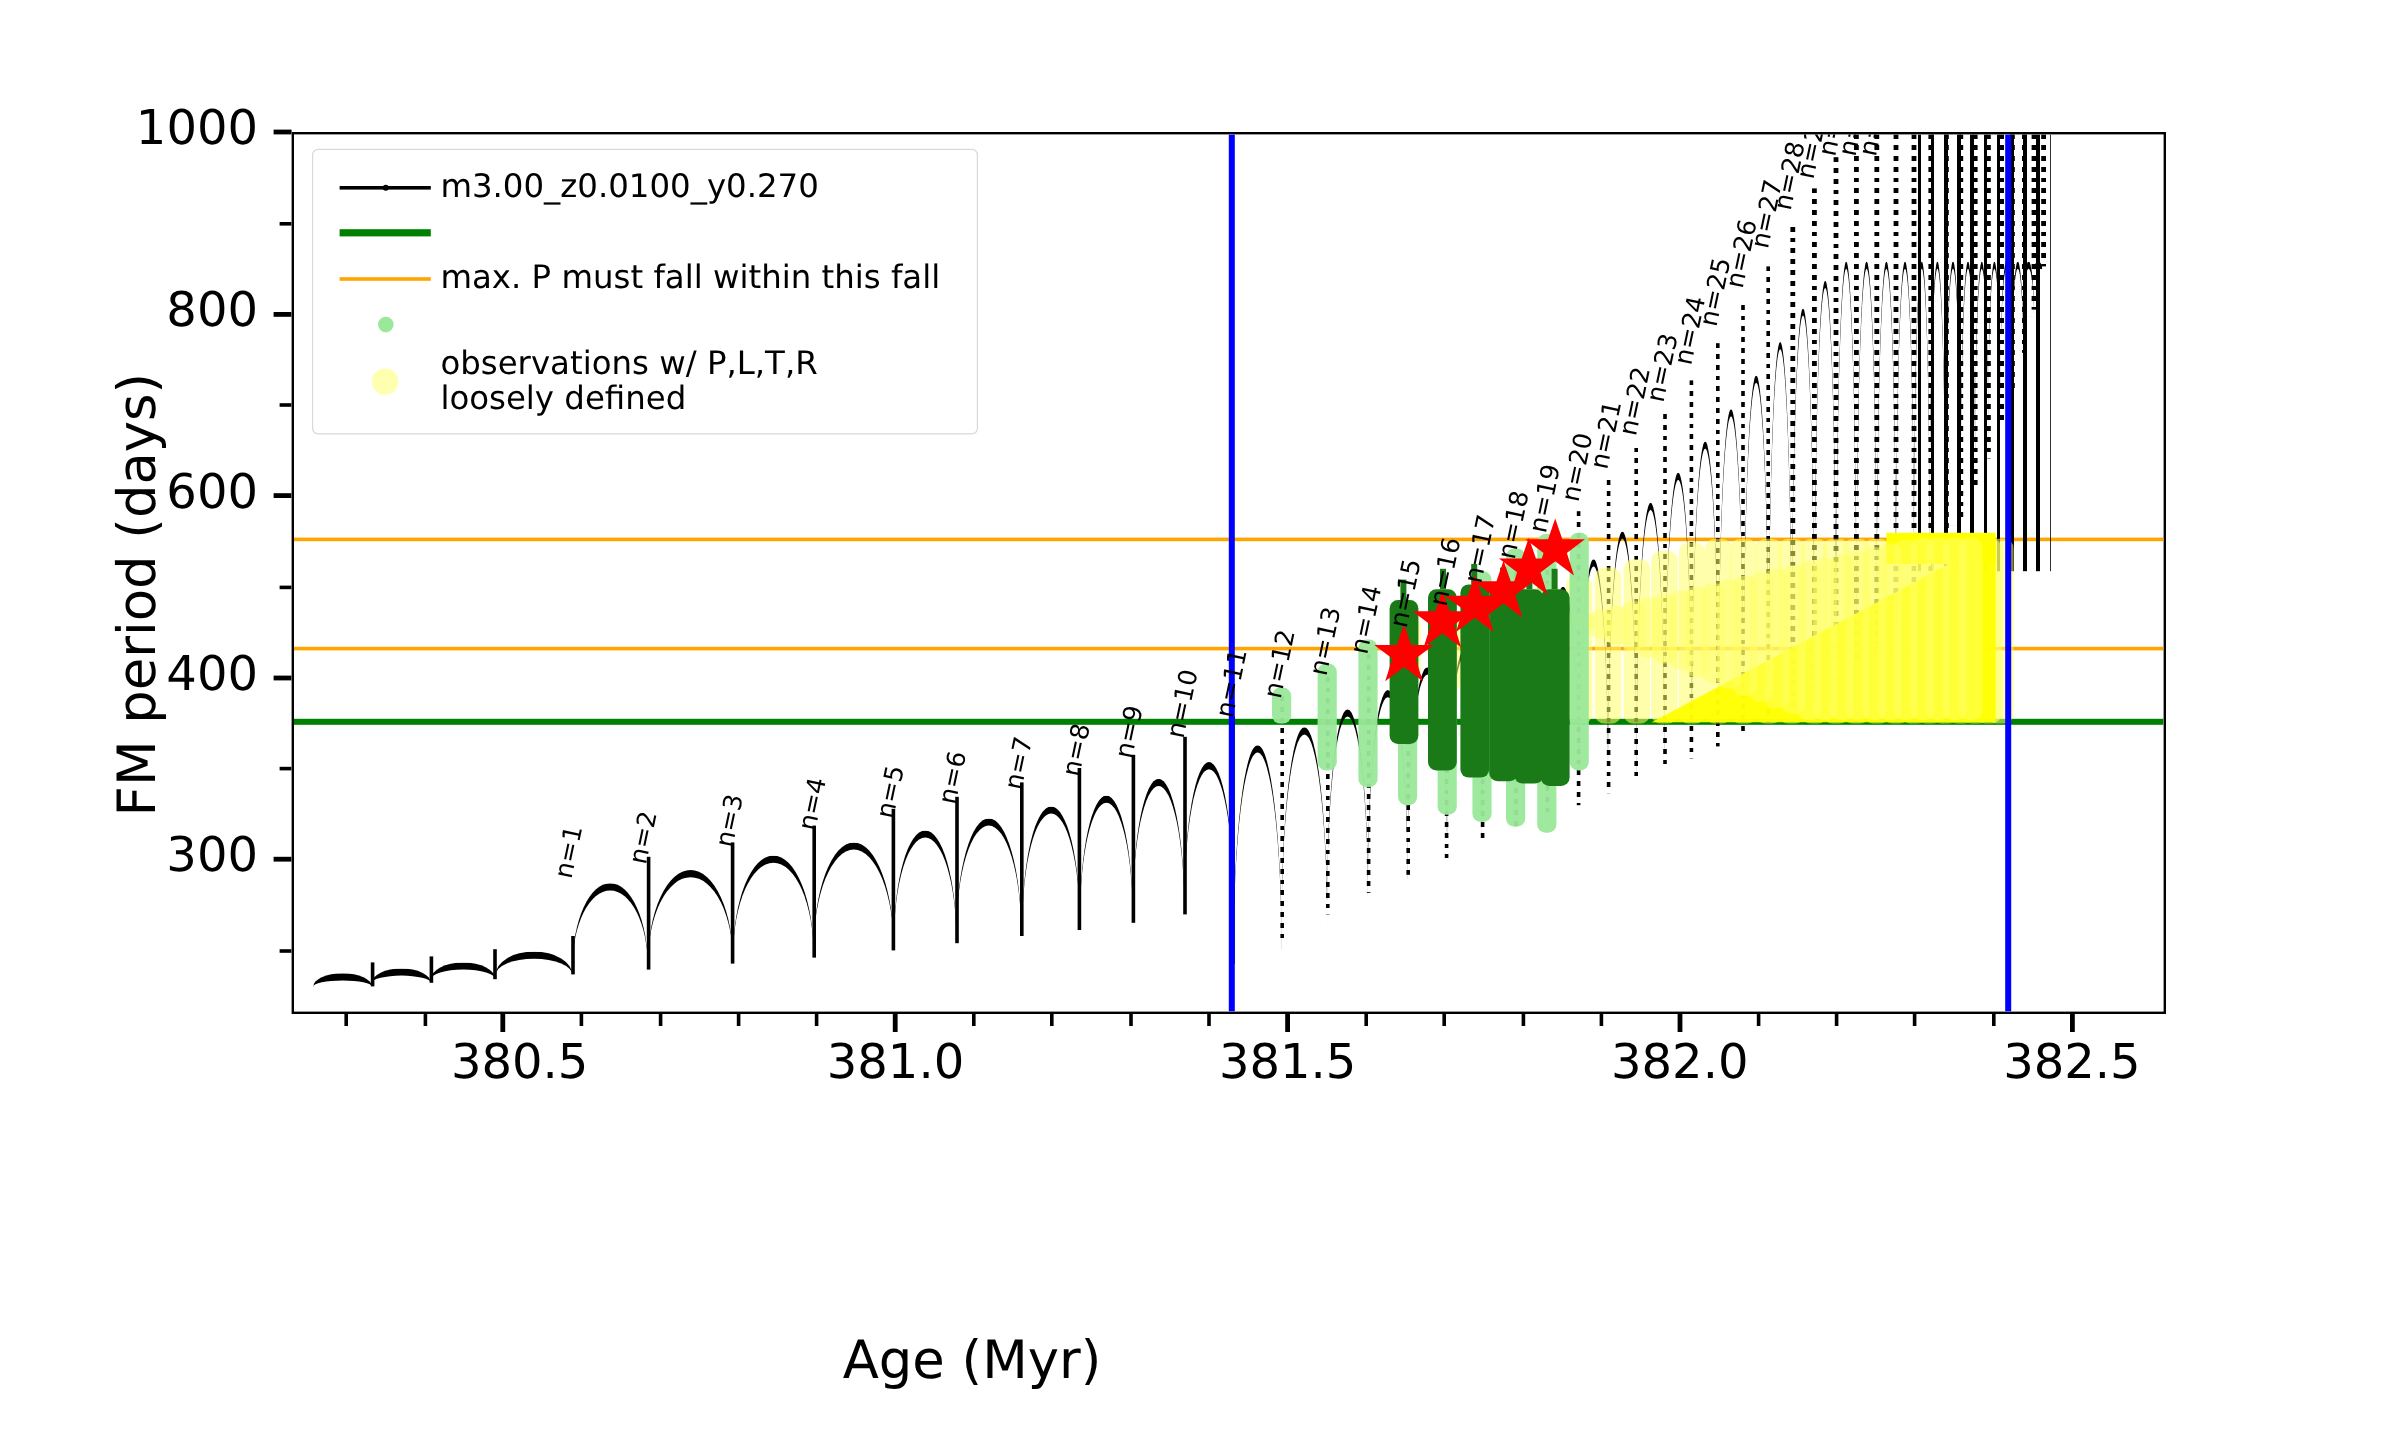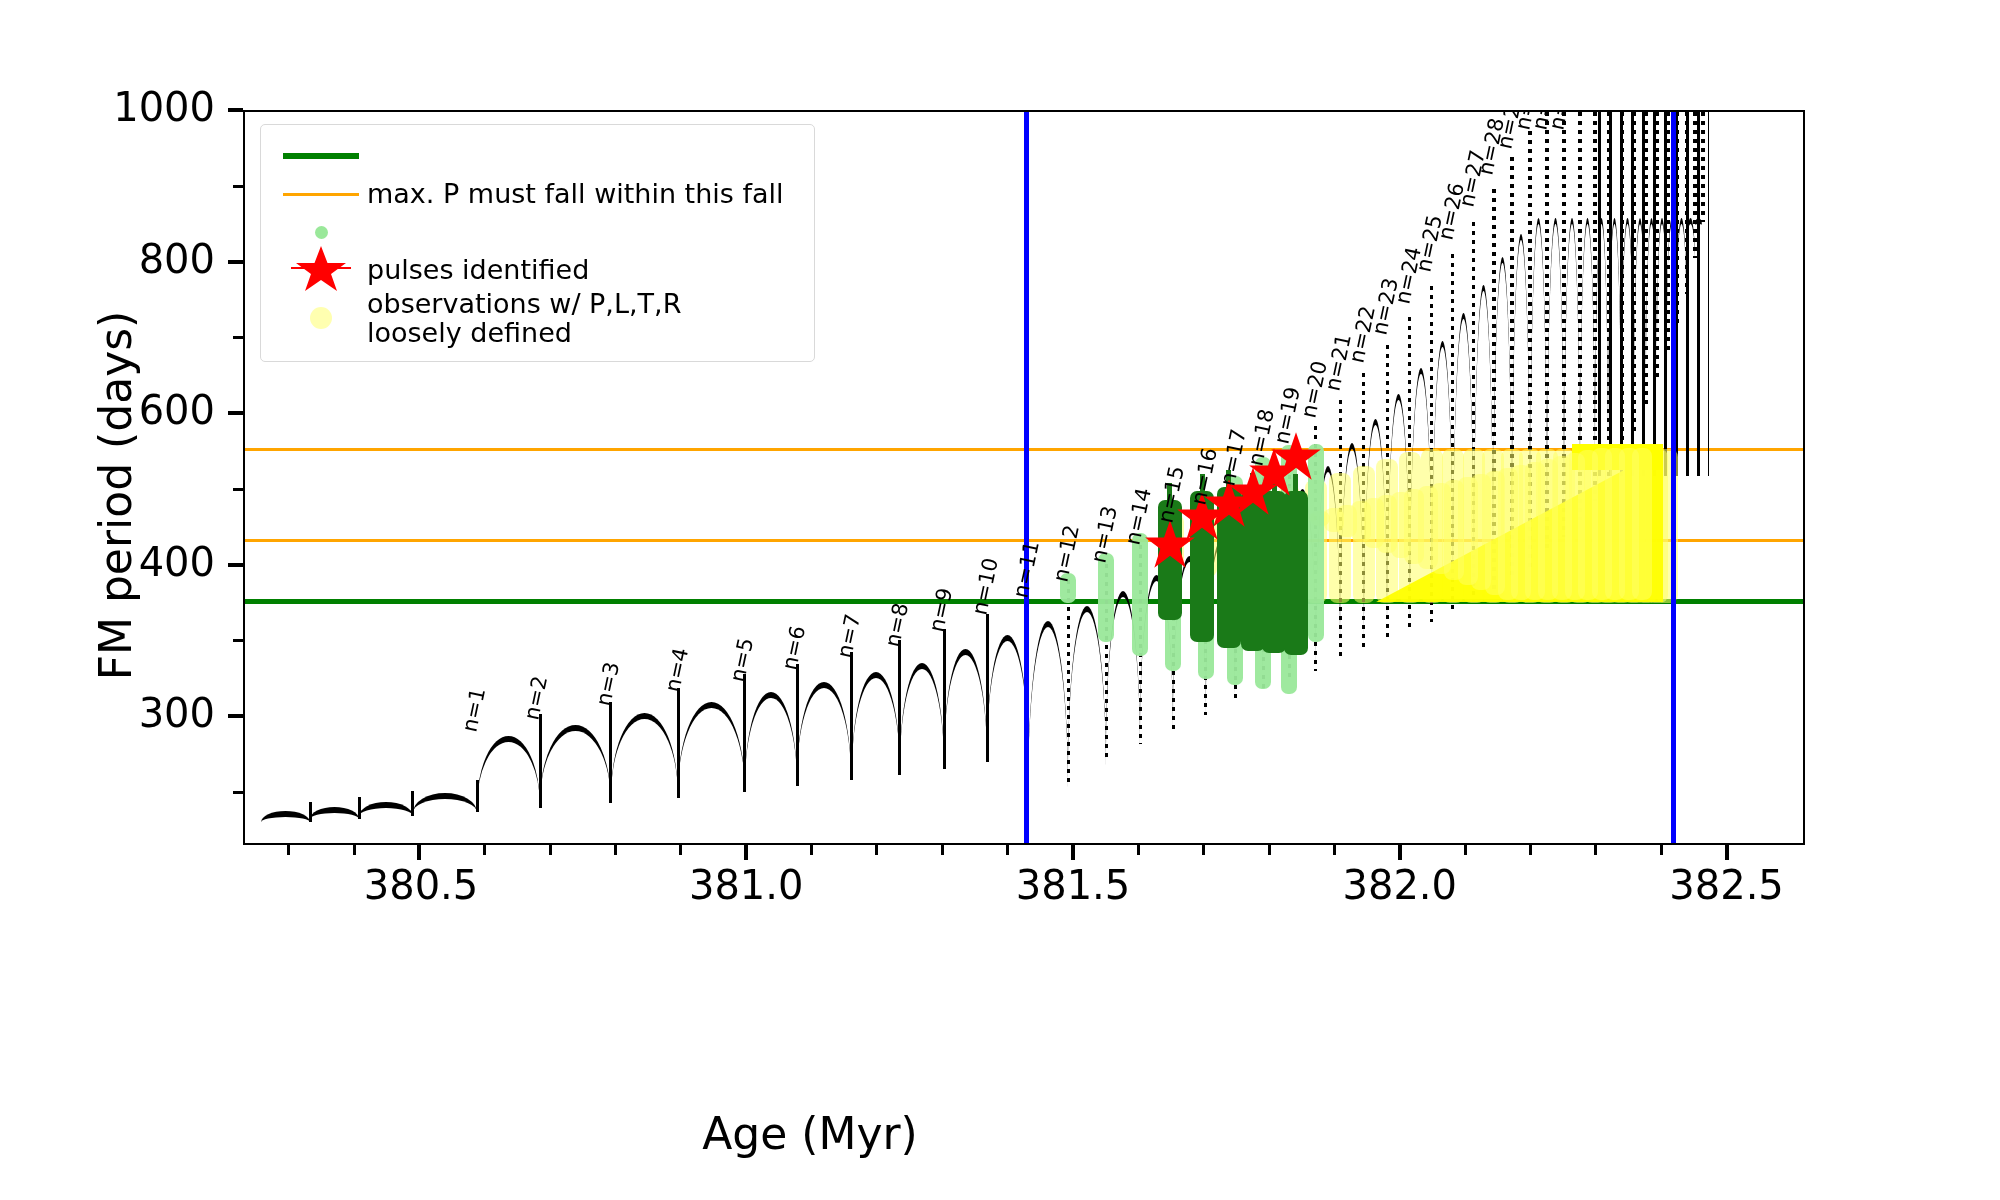--- a/index.html
+++ b/index.html
@@ -90,21 +90,21 @@
       <div class="ytick" style="top: 108px;"></div>
       <div class="ytlabel" style="top: 84px;">1000</div>
       <div class="ytick minor" style="top: 790.959px;"></div>
       <div class="ytick minor" style="top: 639.412px;"></div>
       <div class="ytick minor" style="top: 487.866px;"></div>
       <div class="ytick minor" style="top: 336.32px;"></div>
       <div class="ytick minor" style="top: 184.773px;"></div>
     </div>
   <div id="xtickwrap">
       <div class="xtick" style="left: 417.46px;"></div>
-      <div class="xtlabel" style="left: 311px;">380.5</div>
+      <div class="xtlabel" style="left: 323px;">380.5</div>
       <div class="xtick" style="left: 744.238px;"></div>
       <div class="xtlabel" style="left: 636.238px;">381.0</div>
       <div class="xtick" style="left: 1071.02px;"></div>
       <div class="xtlabel" style="left: 963.017px;">381.5</div>
       <div class="xtick" style="left: 1397.79px;"></div>
       <div class="xtlabel" style="left: 1289.79px;">382.0</div>
       <div class="xtick" style="left: 1724.57px;"></div>
       <div class="xtlabel" style="left: 1616.57px;">382.5</div>
       <div class="xtick minor" style="left: 287.249px;"></div>
       <div class="xtick minor" style="left: 352.605px;"></div>
@@ -458,45 +458,44 @@
         <div class="nlab" style="left: 1270.59px; top: 14.9433px;">n=29</div>
         <div class="nlab" style="left: 1288.89px; top: -4px;">n=30</div>
         <div class="nlab" style="left: 1305.88px; top: -4px;">n=31</div>
         <div class="nlab" style="left: 1322.88px; top: -4px;">n=32</div>
       </div>
   </div>
 
   <div id="legend">
       <div class="lrow">
         <div class="lkey">
+          <div class="kline">
+            <span class="kdot"></span>
+          </div>
+        </div>
+        <div class="ltxt">m3.00_z0.0100_y0.270</div>
+      </div>
+      <div class="lrow">
+        <div class="lkey">
           <div class="kline thick" style="background: rgb(0, 128, 0);"></div>
         </div>
       </div>
       <div class="lrow">
         <div class="lkey">
           <div class="kline" style="background: rgb(255, 165, 0); height: 3px;"></div>
         </div>
         <div class="ltxt">max. P must fall within this fall</div>
       </div>
       <div class="lrow">
         <div class="lkey">
           <div class="kdotg"></div>
         </div>
       </div>
       <div class="lrow">
         <div class="lkey">
-          <div><svg width="60" height="46" viewBox="0 0 120 92">
-              <rect x="0" y="44" width="120" height="4" fill="#ff0000"></rect>
-              <polygon points="60,2 73,36 110,36 80,58 92,92 60,70 28,92 40,58 10,36 47,36" fill="#ff0000"></polygon>
-            </svg></div>
-        </div>
-        <div class="ltxt">pulses identified</div>
-      </div>
-      <div class="lrow">
-        <div class="lkey">
           <div class="kdoty"></div>
         </div>
         <div class="ltxt">
           <div>observations w/ P,L,T,R</div>
           <div>loosely defined</div>
         </div>
       </div>
     </div>
 </div>
 

